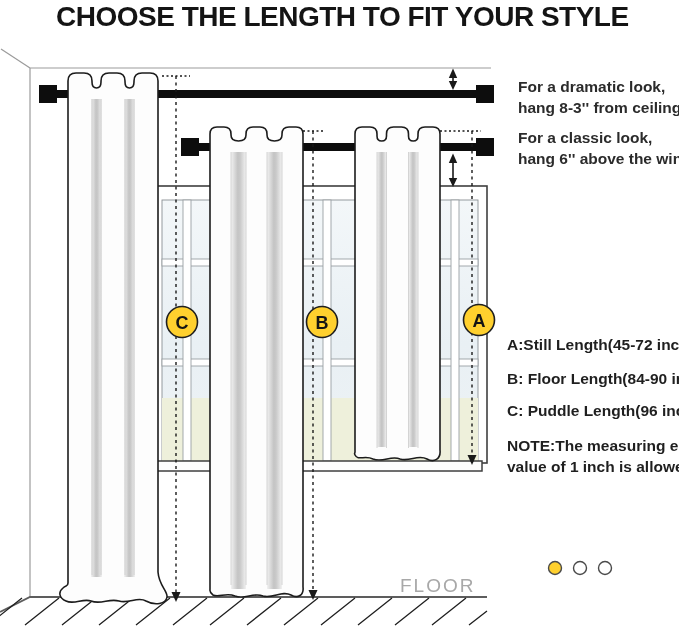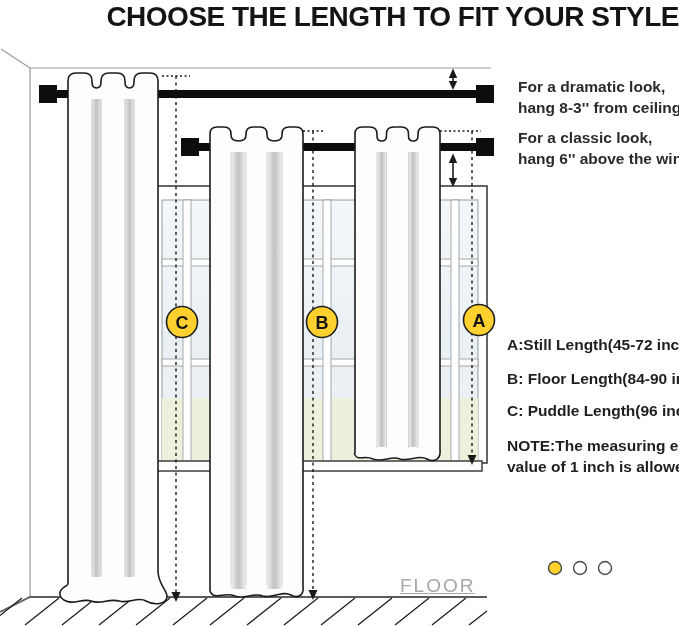--- a/index.html
+++ b/index.html
@@ -2,29 +2,29 @@
 <html><head>
 <meta charset="utf-8">
 <style>
   html,body{margin:0;padding:0;background:#ffffff;}
   #stage{
     position:relative;width:679px;height:627px;overflow:hidden;background:#fff;
     font-family:"Liberation Sans", sans-serif;
   }
   .abs{position:absolute;}
   #title{
-    left:0;right:0;top:1px;padding-left:56px;text-align:right;
+    left:0;right:0;top:1px;padding-left:56px;text-align:left;
     font-size:28px;font-weight:bold;letter-spacing:-0.5px;color:#141414;
     white-space:nowrap;
   }
   .room-label{
     font-size:19px;letter-spacing:2px;color:#a8a8a8;font-weight:400;white-space:nowrap;
   }
   #ceiling-label{left:37px;top:43px;}
-  #floor-label{left:400px;top:575px;text-decoration:underline;}
+  #floor-label{left:400px;top:575px;}
   .tip{
     left:507px;font-size:15.5px;font-weight:bold;color:#2b2b2b;line-height:21px;white-space:nowrap;margin-left:11px;
   }
   #tip-dramatic{top:76px;}
   #tip-classic{top:127px;}
   .legend-item{
     left:507px;font-size:15.5px;font-weight:bold;color:#1f1f1f;white-space:nowrap;
   }
   #legend-a{top:336px;}
   #legend-b{top:370px;}

